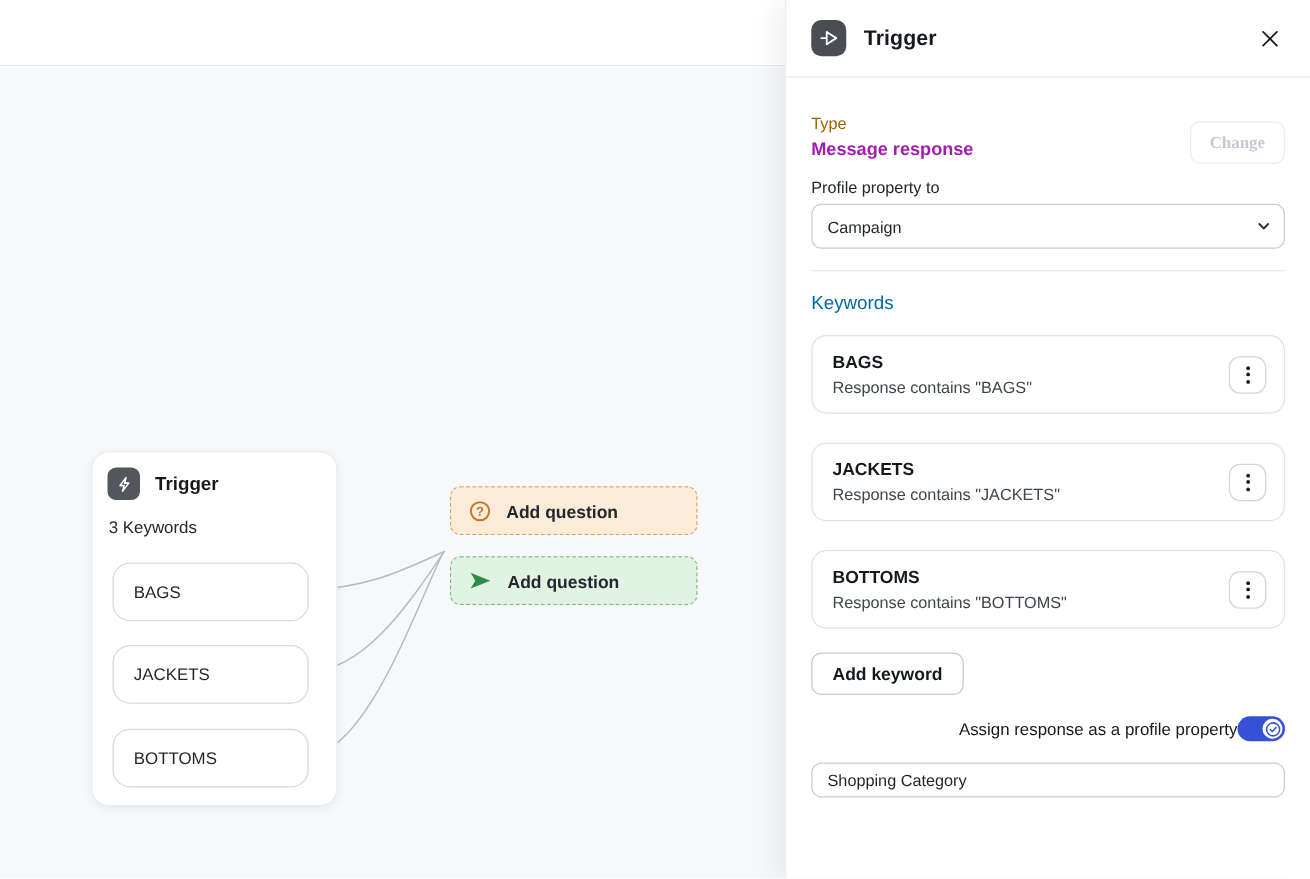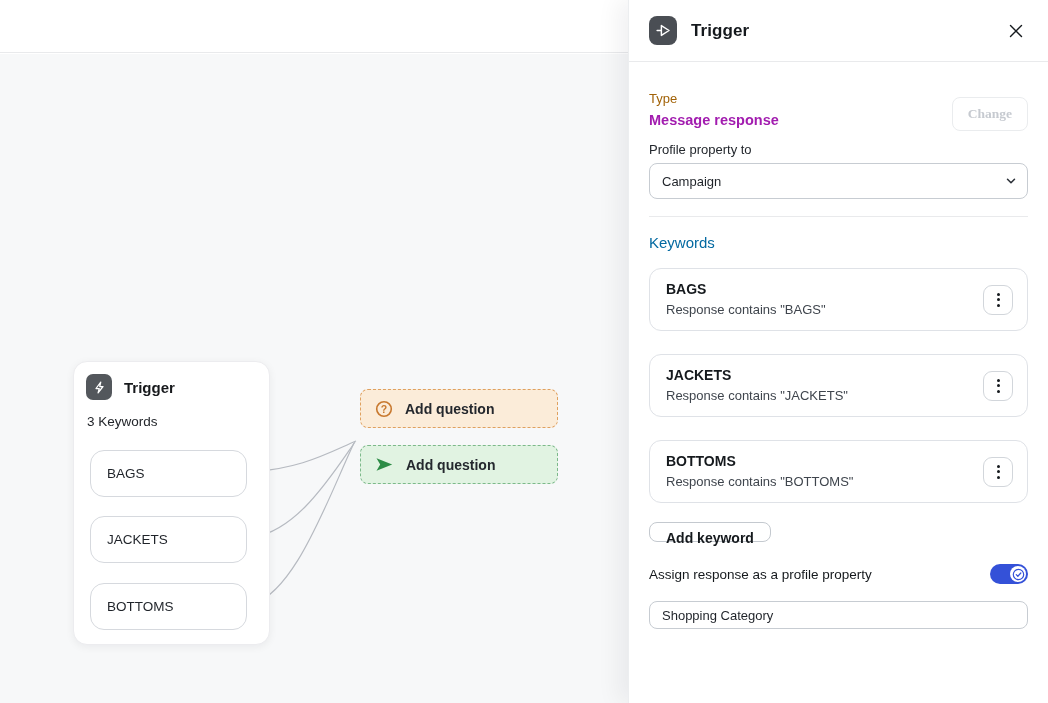--- a/index.html
+++ b/index.html
@@ -64,25 +64,25 @@
   .kw-card { position:relative; margin-top:17px; border:1px solid #dfe2e7; border-radius:12px;
     background:#fff; padding:12px 56px 13px 16px; }
   .kw-card + .kw-card { margin-top:23px; }
   .kw-name { font-size:14px; font-weight:700; color:#15191d; }
   .kw-rule { margin-top:5px; font-size:13px; color:#3f454d; }
   .kebab-btn { position:absolute; right:14px; top:50%; transform:translateY(-50%);
     width:30px; height:30px; border:1px solid #d2d6db; border-radius:9px; background:#fff; cursor:pointer;
     display:flex; flex-direction:column; align-items:center; justify-content:center; gap:2.5px; }
   .kebab-btn i { width:3px; height:3px; border-radius:50%; background:#15191d; }
 
-  .add-keyword-btn { margin-top:19px; display:inline-block; padding:0 16px; height:20px; line-height:30px;
+  .add-keyword-btn { margin-top:19px; display:inline-block; padding:0 16px; height:34px; line-height:30px;
     background:#fff; border:1px solid #c4c9cf; border-radius:8px; font-size:14px; font-weight:600; color:#15191d;
     font-family:"Liberation Sans",sans-serif; cursor:pointer; }
 
-  .assign-row { margin-top:17px; display:flex; align-items:center; justify-content:space-between; }
+  .assign-row { margin-top:17px; display:flex; align-items:center; justify-content:flex-end; }
   .assign-label { font-size:13.5px; color:#15191d; }
   .toggle { position:relative; width:38px; height:20px; border-radius:10px; background:#3451d8; cursor:pointer; flex:0 0 auto; }
   .toggle .knob { position:absolute; right:2px; top:2px; width:16px; height:16px; border-radius:50%; background:#fff;
     display:flex; align-items:center; justify-content:center; }
 
   .prop-input { margin-top:17px; width:100%; height:28px; border:1px solid #c7ccd2; border-radius:8px;
     padding:0 12px; font-size:13px; color:#1f2329; font-family:"Liberation Sans",sans-serif; background:#fff; outline:none; }
 </style>
 </head>
 <body>

